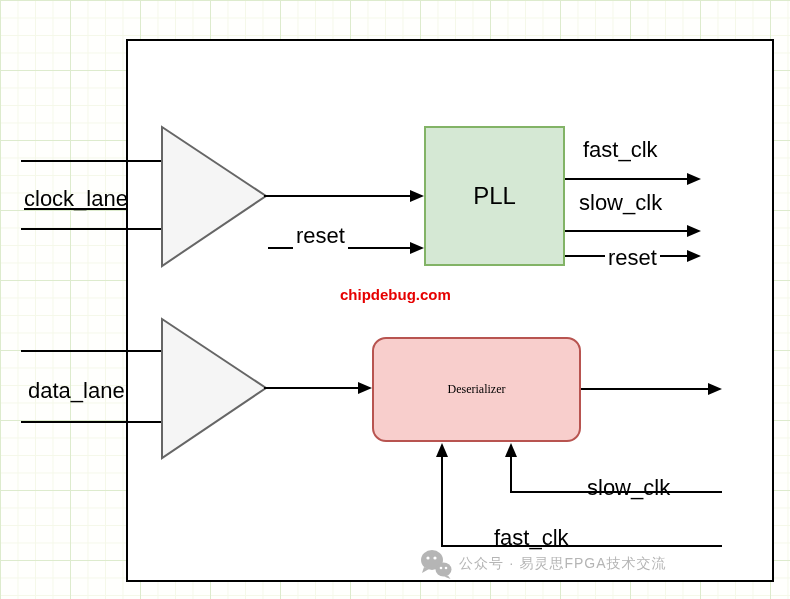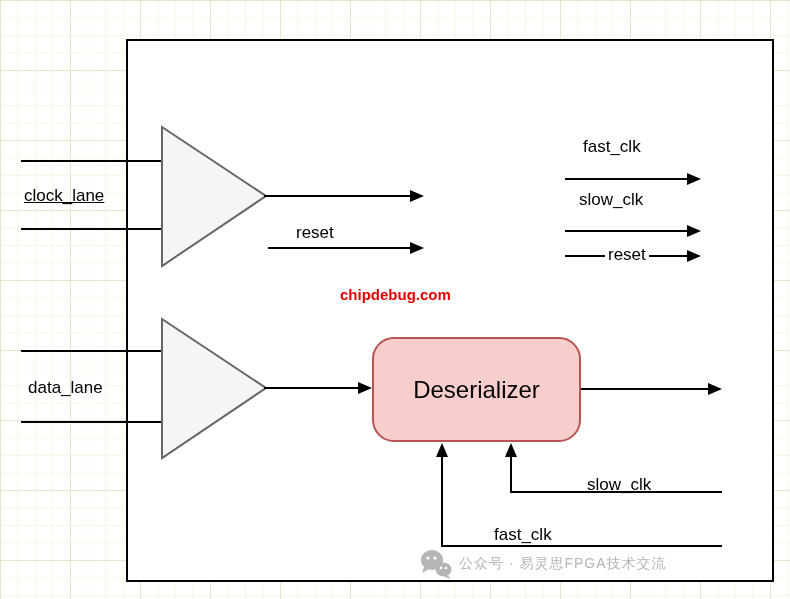--- a/index.html
+++ b/index.html
@@ -20,33 +20,33 @@
     background:#ffffff; border:2px solid #000000;
   }
   .hline{ position:absolute; height:2px; background:#000; }
   .vline{ position:absolute; width:2px;  background:#000; }
   .ah-right{ position:absolute; width:0; height:0;
     border-top:6px solid transparent; border-bottom:6px solid transparent;
     border-left:14px solid #000; }
   .ah-up{ position:absolute; width:0; height:0;
     border-left:6px solid transparent; border-right:6px solid transparent;
     border-bottom:14px solid #000; }
-  .lbl{ position:absolute; font-size:17px; color:#000; white-space:nowrap;text-align:right; }
+  .lbl{ position:absolute; font-size:22px; color:#000; white-space:nowrap;text-align:right; }
   .lbl-on-line{ background:#ffffff; padding:0 3px; }
   .block-pll{
     position:absolute; left:424px; top:126px; width:141px; height:140px;
     background:#d5e8d4; border:2px solid #82b366;
     display:flex; align-items:center; justify-content:center;
     font-size:24px; color:#000;
   }
   .block-deser{
     position:absolute; left:372px; top:337px; width:209px; height:105px;
-    background:#f8cecc; border:2px solid #b85450; border-radius:22px;
+    background:#f8cecc; border:2px solid #b85450; border-radius:14px;
     display:flex; align-items:center; justify-content:center;
-    font-size:24px; color:#000;
+    font-size:12px; color:#000;font-family:Liberation Serif, serif;
   }
   .buffer-svg{ position:absolute; }
   .site-mark{ position:absolute; left:340px; top:286px;
     font-size:15px; font-weight:700; color:#e60000;text-align:right; }
   .watermark{ position:absolute; left:420px; top:549px;
     display:flex; align-items:center; gap:7px;
     color:#b5b5b5; font-size:14px; letter-spacing:1px; white-space:nowrap; }
 </style>
 </head>
 <body>
@@ -63,20 +63,23 @@
     <polygon points="2,2 106,71 2,141" fill="#f5f5f5" stroke="#666666" stroke-width="2"></polygon>
   </svg>
 
   <div class="hline" style="left:264px;top:195px;width:148px;"></div>
   <div class="ah-right" style="left:410px;top:190px;"></div>
 
   <div class="hline" style="left:268px;top:247px;width:142px;"></div>
   <div class="ah-right" style="left:410px;top:242px;"></div>
   <div class="lbl lbl-on-line" style="left:293px;top:223px;">reset</div>
 
+  <div class="block-pll">
+    <span>PLL</span>
+  </div>
 
   <div class="hline" style="left:565px;top:178px;width:122px;"></div>
   <div class="ah-right" style="left:687px;top:173px;"></div>
   <div class="lbl" style="left:583px;top:137px;">fast_clk</div>
 
   <div class="hline" style="left:565px;top:230px;width:122px;"></div>
   <div class="ah-right" style="left:687px;top:225px;"></div>
   <div class="lbl" style="left:579px;top:190px;">slow_clk</div>
 
   <div class="hline" style="left:565px;top:255px;width:122px;"></div>

